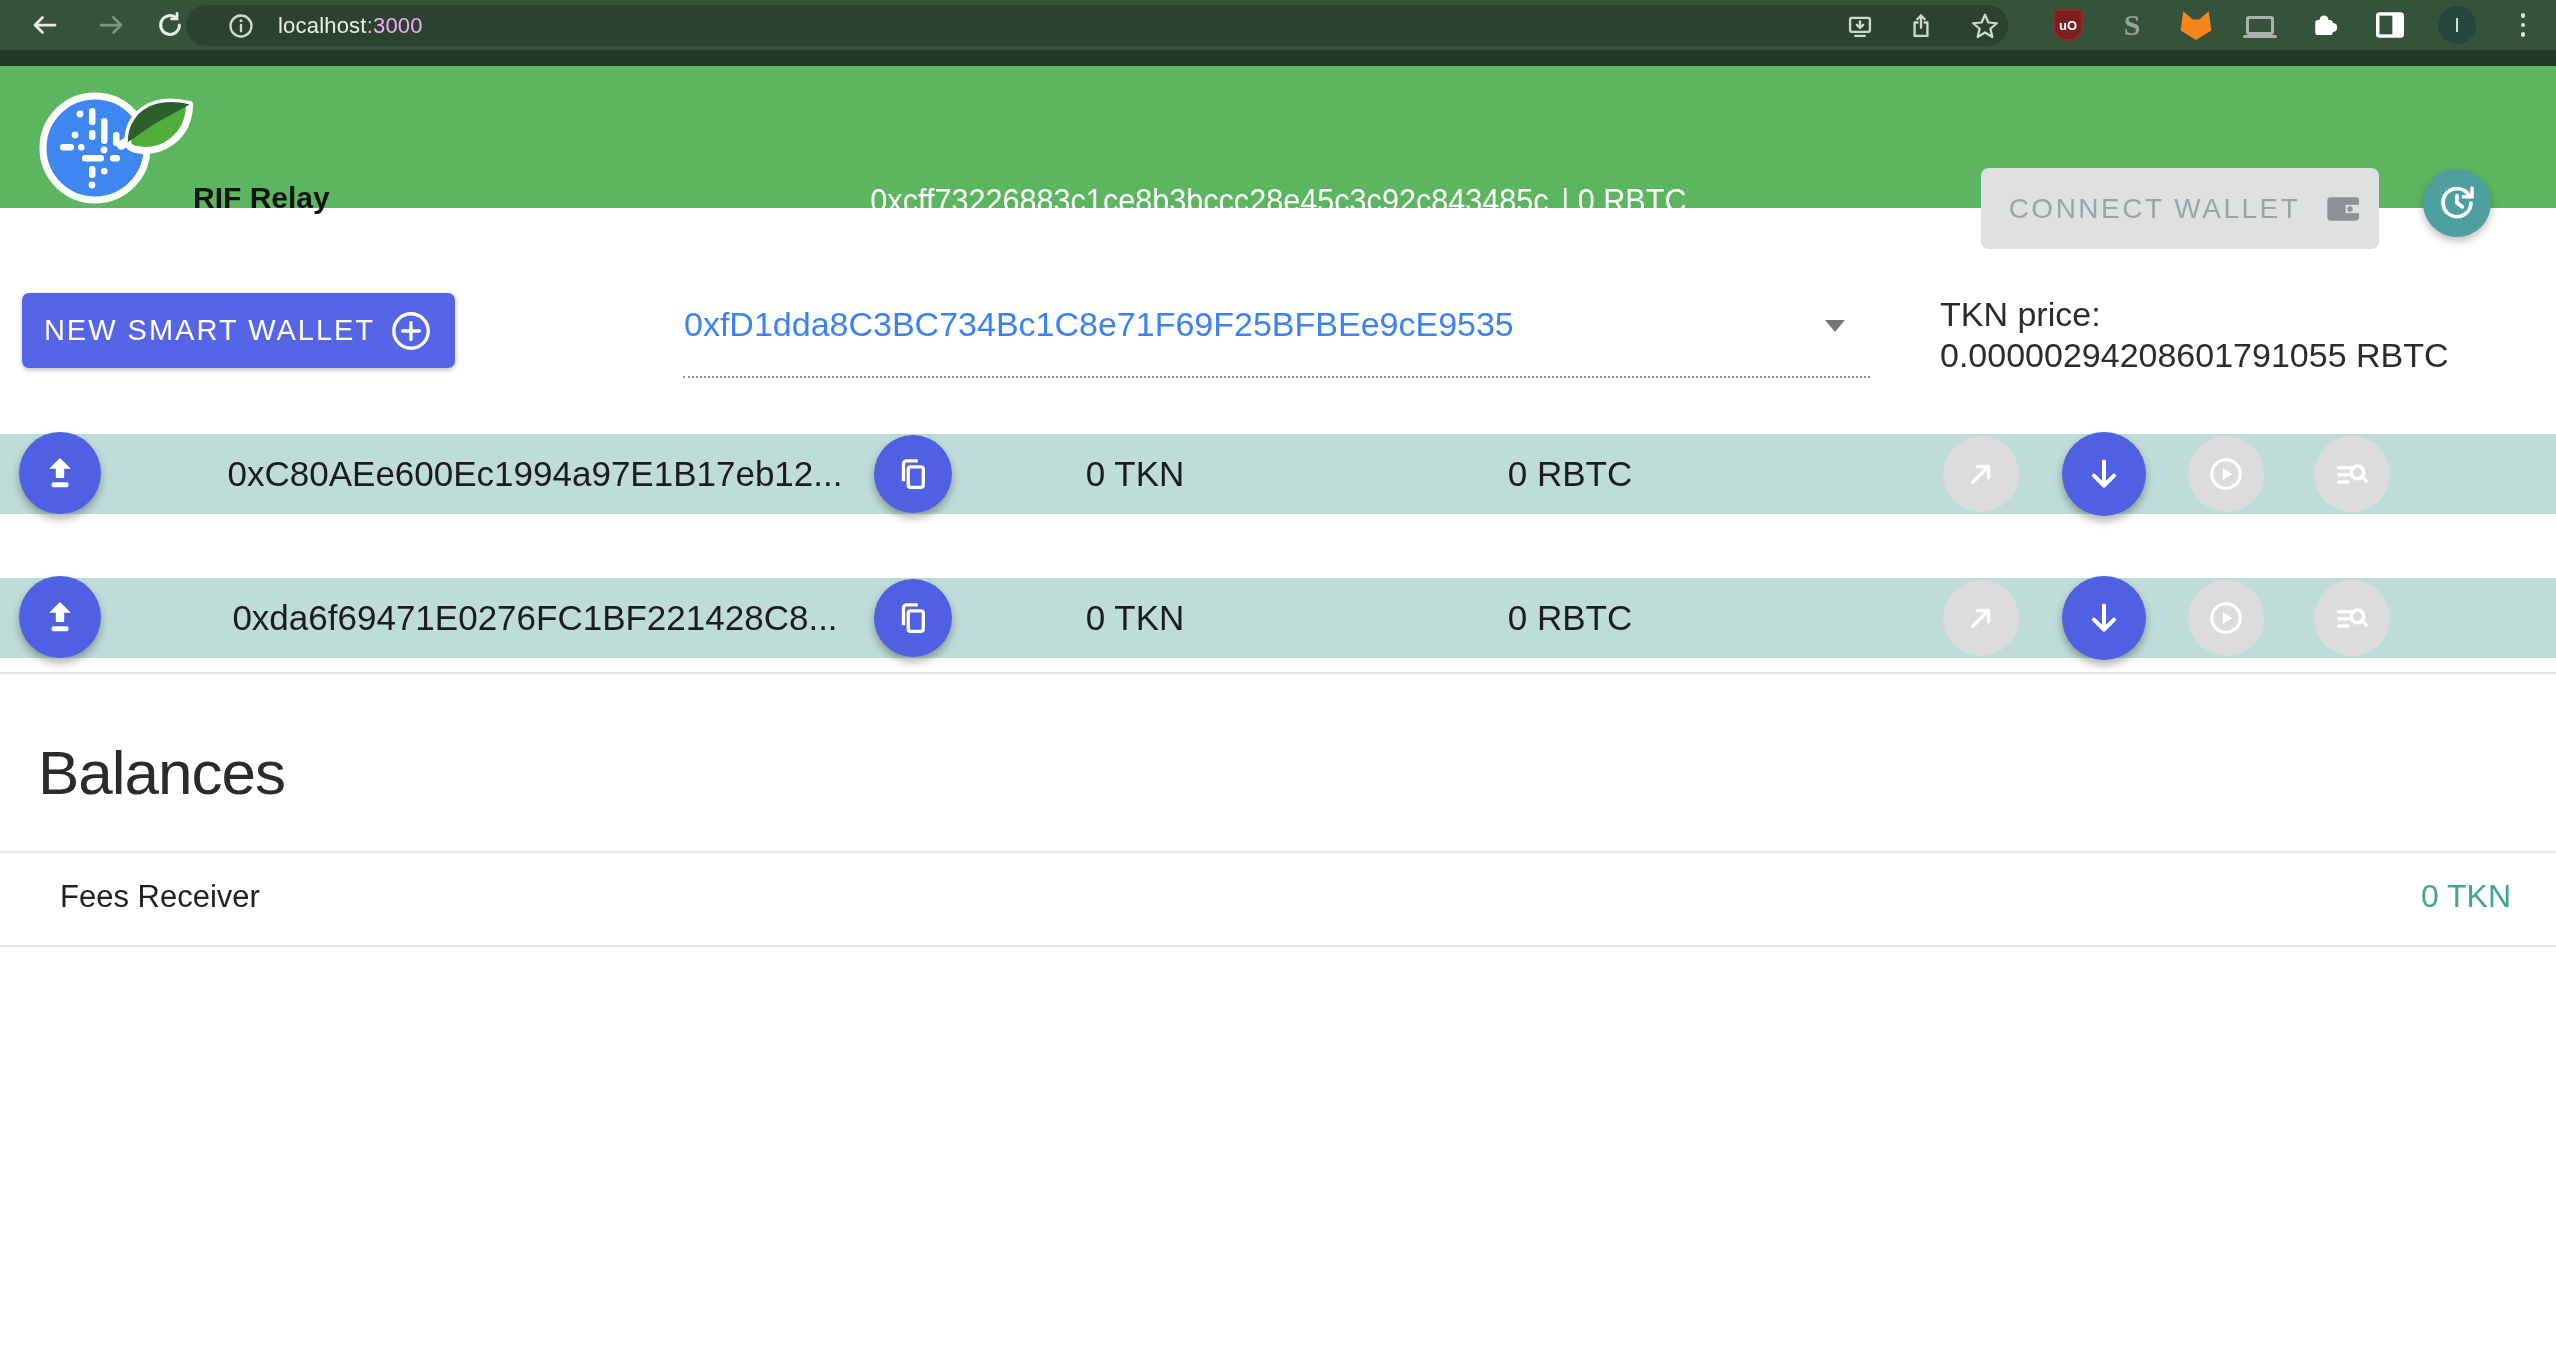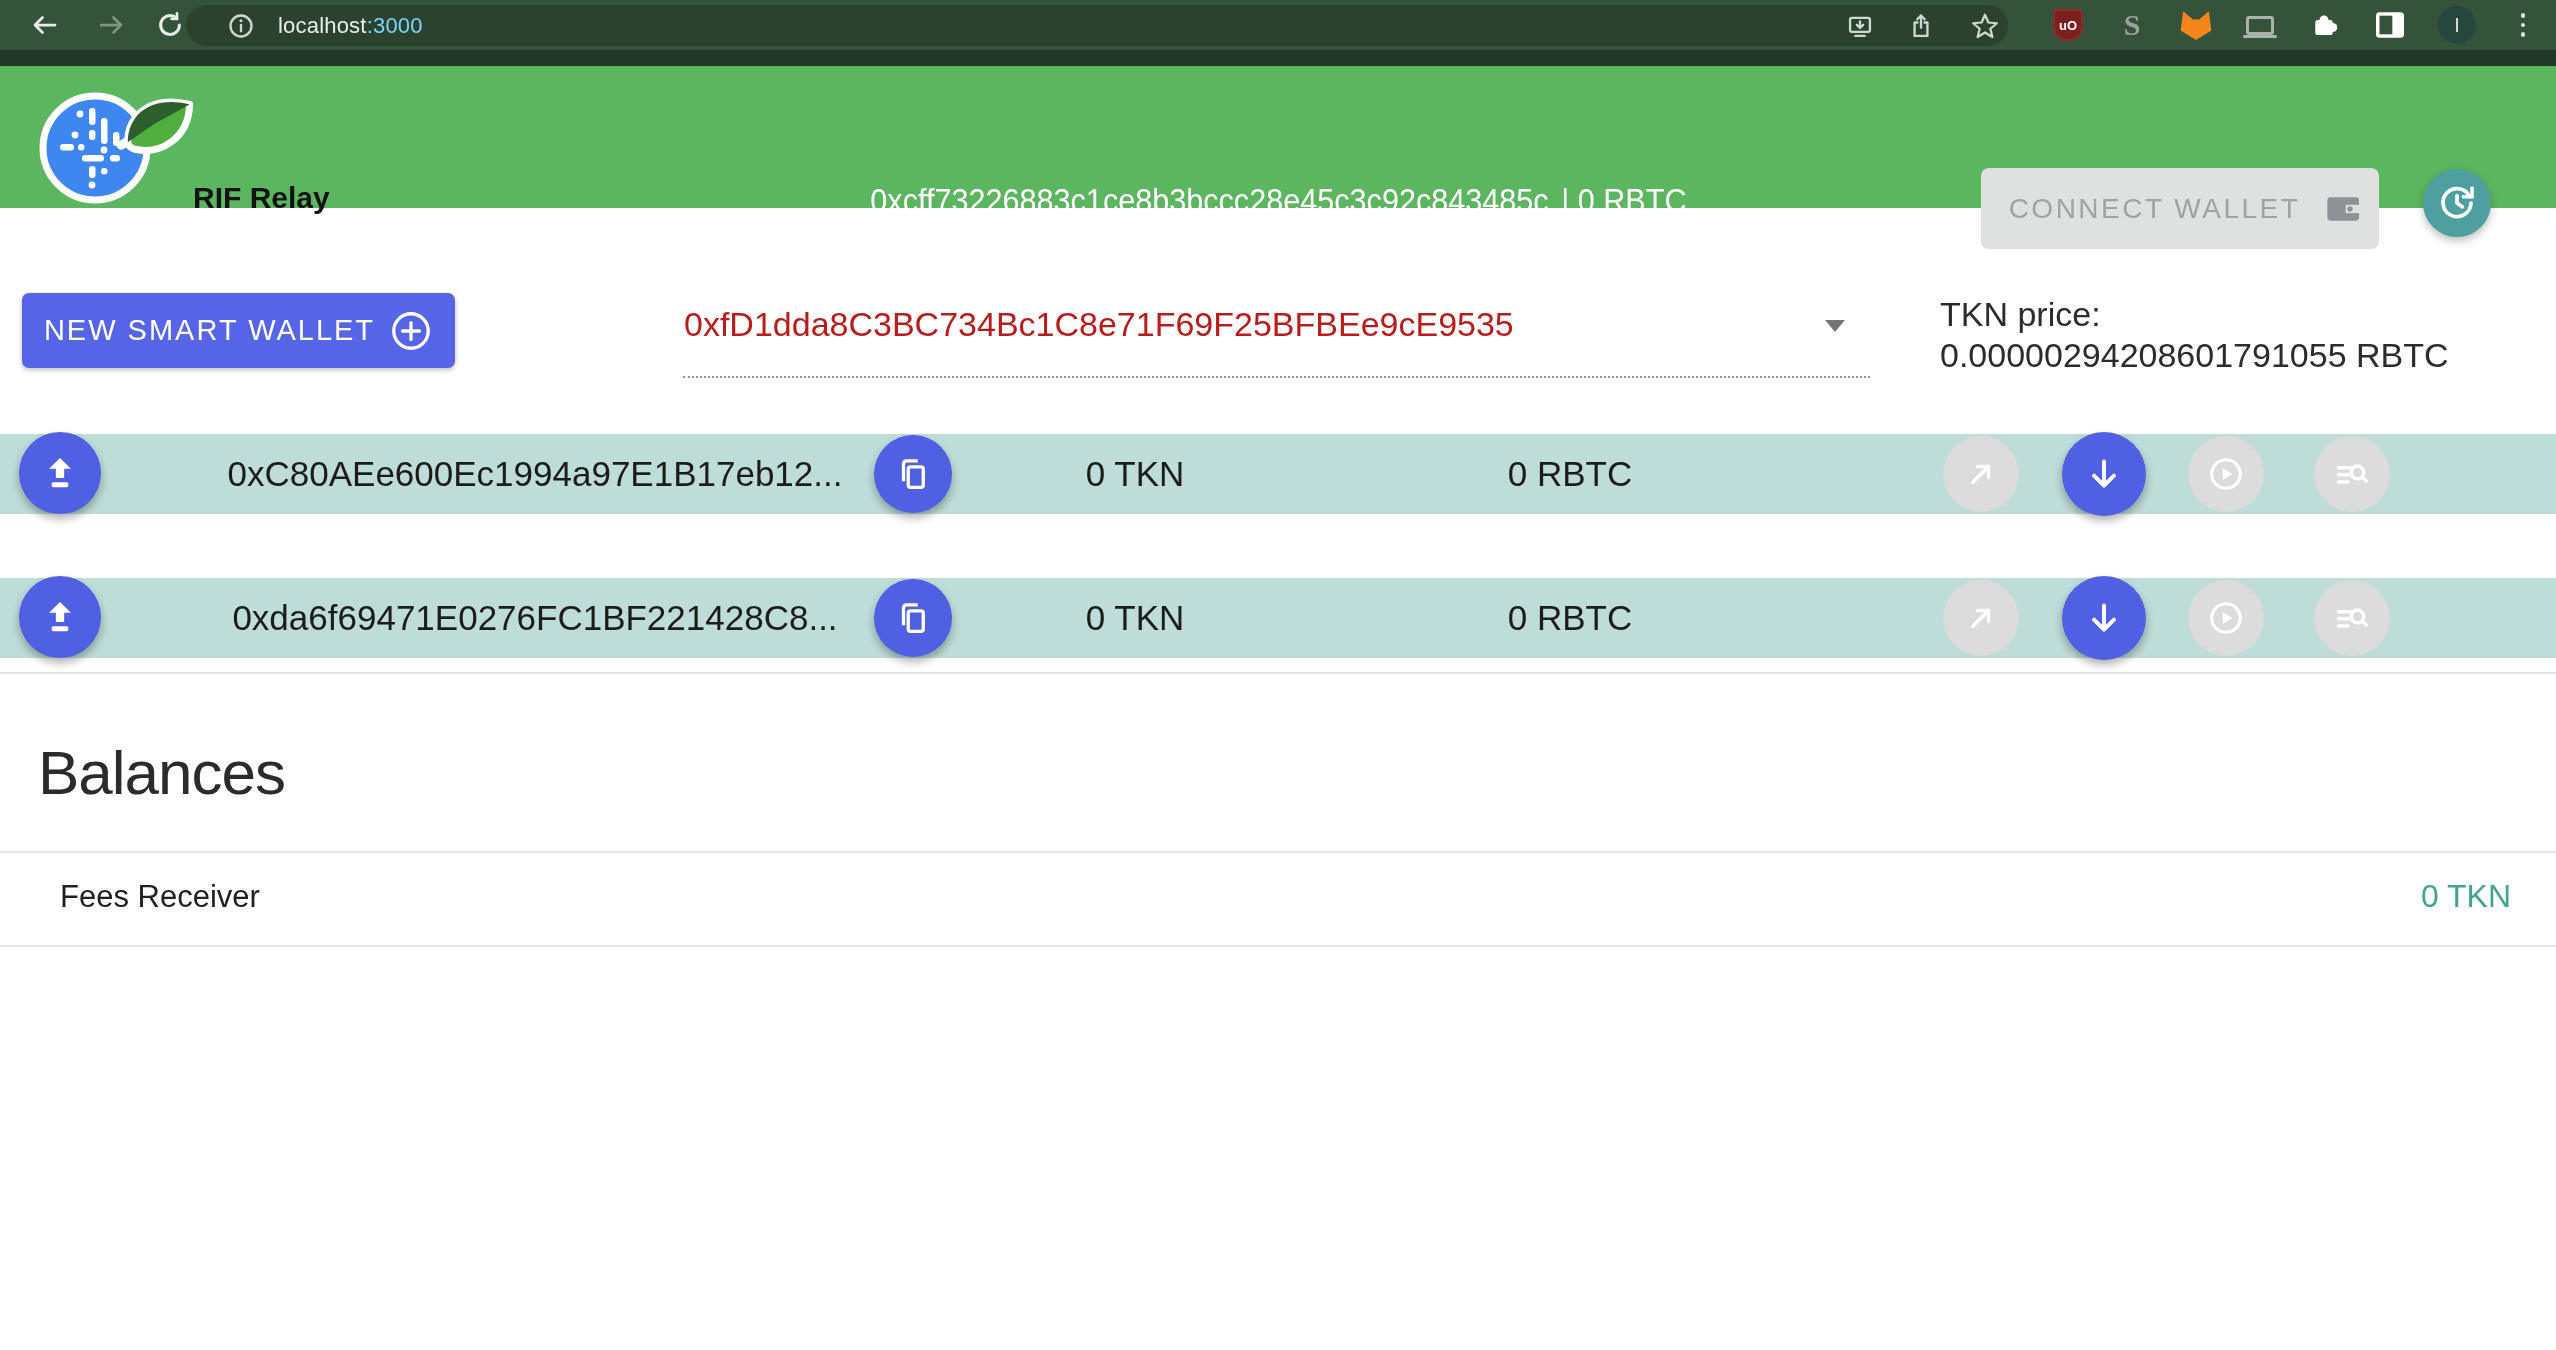--- a/index.html
+++ b/index.html
@@ -7,21 +7,21 @@
               font-family:"Liberation Sans", sans-serif; }
   .abs { position:absolute; }
 
   
   #chrome { position:absolute; left:0; top:0; width:2556px; height:66px; background:#35523a; }
   #chrome .bottom-strip { position:absolute; left:0; bottom:0; width:100%; height:16px; background:#233827; }
   .nav-ic { position:absolute; top:7px; width:36px; height:36px; display:flex; align-items:center; justify-content:center; color:#e7ece8; }
   #omnibox { position:absolute; left:186px; top:5px; width:1822px; height:41px; border-radius:21px; background:#2b432e;
              display:flex; align-items:center; }
   #url-text { font-size:22px; color:#e8eee9; letter-spacing:0.2px; white-space:nowrap; }
-  #url-text .port { color:#7dd3fc;margin-top:48px; }
+  #url-text .port { color:#f0abfc;margin-top:48px; }
   .pill-ic { position:absolute; top:4px; width:34px; height:34px; display:flex; align-items:center; justify-content:center; color:#cfd8d0; }
   .ext-ic { position:absolute; top:6px; width:38px; height:38px; display:flex; align-items:center; justify-content:center; }
   #ublock { width:30px; height:32px; background:#7c1f1f; border:2px solid #8e2a2a;
             border-radius:5px 5px 46% 46%; color:#fff; font-size:13px; font-weight:bold;
             display:flex; align-items:center; justify-content:center; }
   #ext-s { color:#9aa19b; font-size:30px; font-weight:bold; font-family:"Liberation Serif", serif; }
   #fox { width:32px; height:30px; background:#f6851b; clip-path:polygon(50% 100%, 2% 68%, 10% 4%, 40% 32%, 60% 32%, 90% 4%, 98% 68%); }
   #laptop { width:28px; height:19px; border:3px solid #a9b2ab; border-radius:3px; position:relative; }
   #laptop::after { content:""; position:absolute; left:-6px; top:16px; width:34px; height:3px; background:#a9b2ab; border-radius:2px; }
   #avatar { width:38px; height:38px; border-radius:50%; background:#26473e; color:#dfe5e0;
@@ -43,21 +43,21 @@
                  background:#4d9fa0; color:#fff; display:flex; align-items:center; justify-content:center;
                  box-shadow:0 4px 8px rgba(0,0,0,0.25); }
 
   
   #new-wallet-btn { position:absolute; left:22px; top:293px; width:433px; height:75px; border:none; border-radius:7px;
                     background:#5565e6; color:#fff; font-size:29px; letter-spacing:2px;
                     font-family:"Liberation Sans", sans-serif;
                     display:flex; align-items:center; justify-content:center; gap:14px;
                     box-shadow:0 2px 5px rgba(0,0,0,0.25); }
   #sw-select { position:absolute; left:683px; top:296px; width:1187px; height:82px; border-bottom:2px dotted #949494; }
-  #sw-select .val { position:absolute; left:1px; top:9px; font-size:34px; color:#b91c1c; white-space:nowrap; }
+  #sw-select .val { position:absolute; left:1px; top:9px; font-size:34px; color:#3b82f6; white-space:nowrap; }
   #sw-select .caret { position:absolute; right:22px; top:22px; color:#757575; }
   #tkn-price { position:absolute; left:1940px; top:294px; font-size:34px; line-height:41px; color:#2c2c2c; }
 
   
   .wallet-row { position:absolute; left:0; width:2556px; height:80px; background:#bedcd8; }
   .cbtn { position:absolute; border:none; border-radius:50%; display:flex; align-items:center; justify-content:center; padding:0; }
   .cbtn.blue { background:#5060e2; color:#fff; box-shadow:0 5px 9px rgba(0,0,0,0.3); }
   .cbtn.gray { background:#dcdcdc; color:#fff; }
   .up-btn   { left:19px;   top:-2px; width:82px; height:82px; }
   .copy-btn { left:874px;  top:1px;  width:78px; height:78px; }

